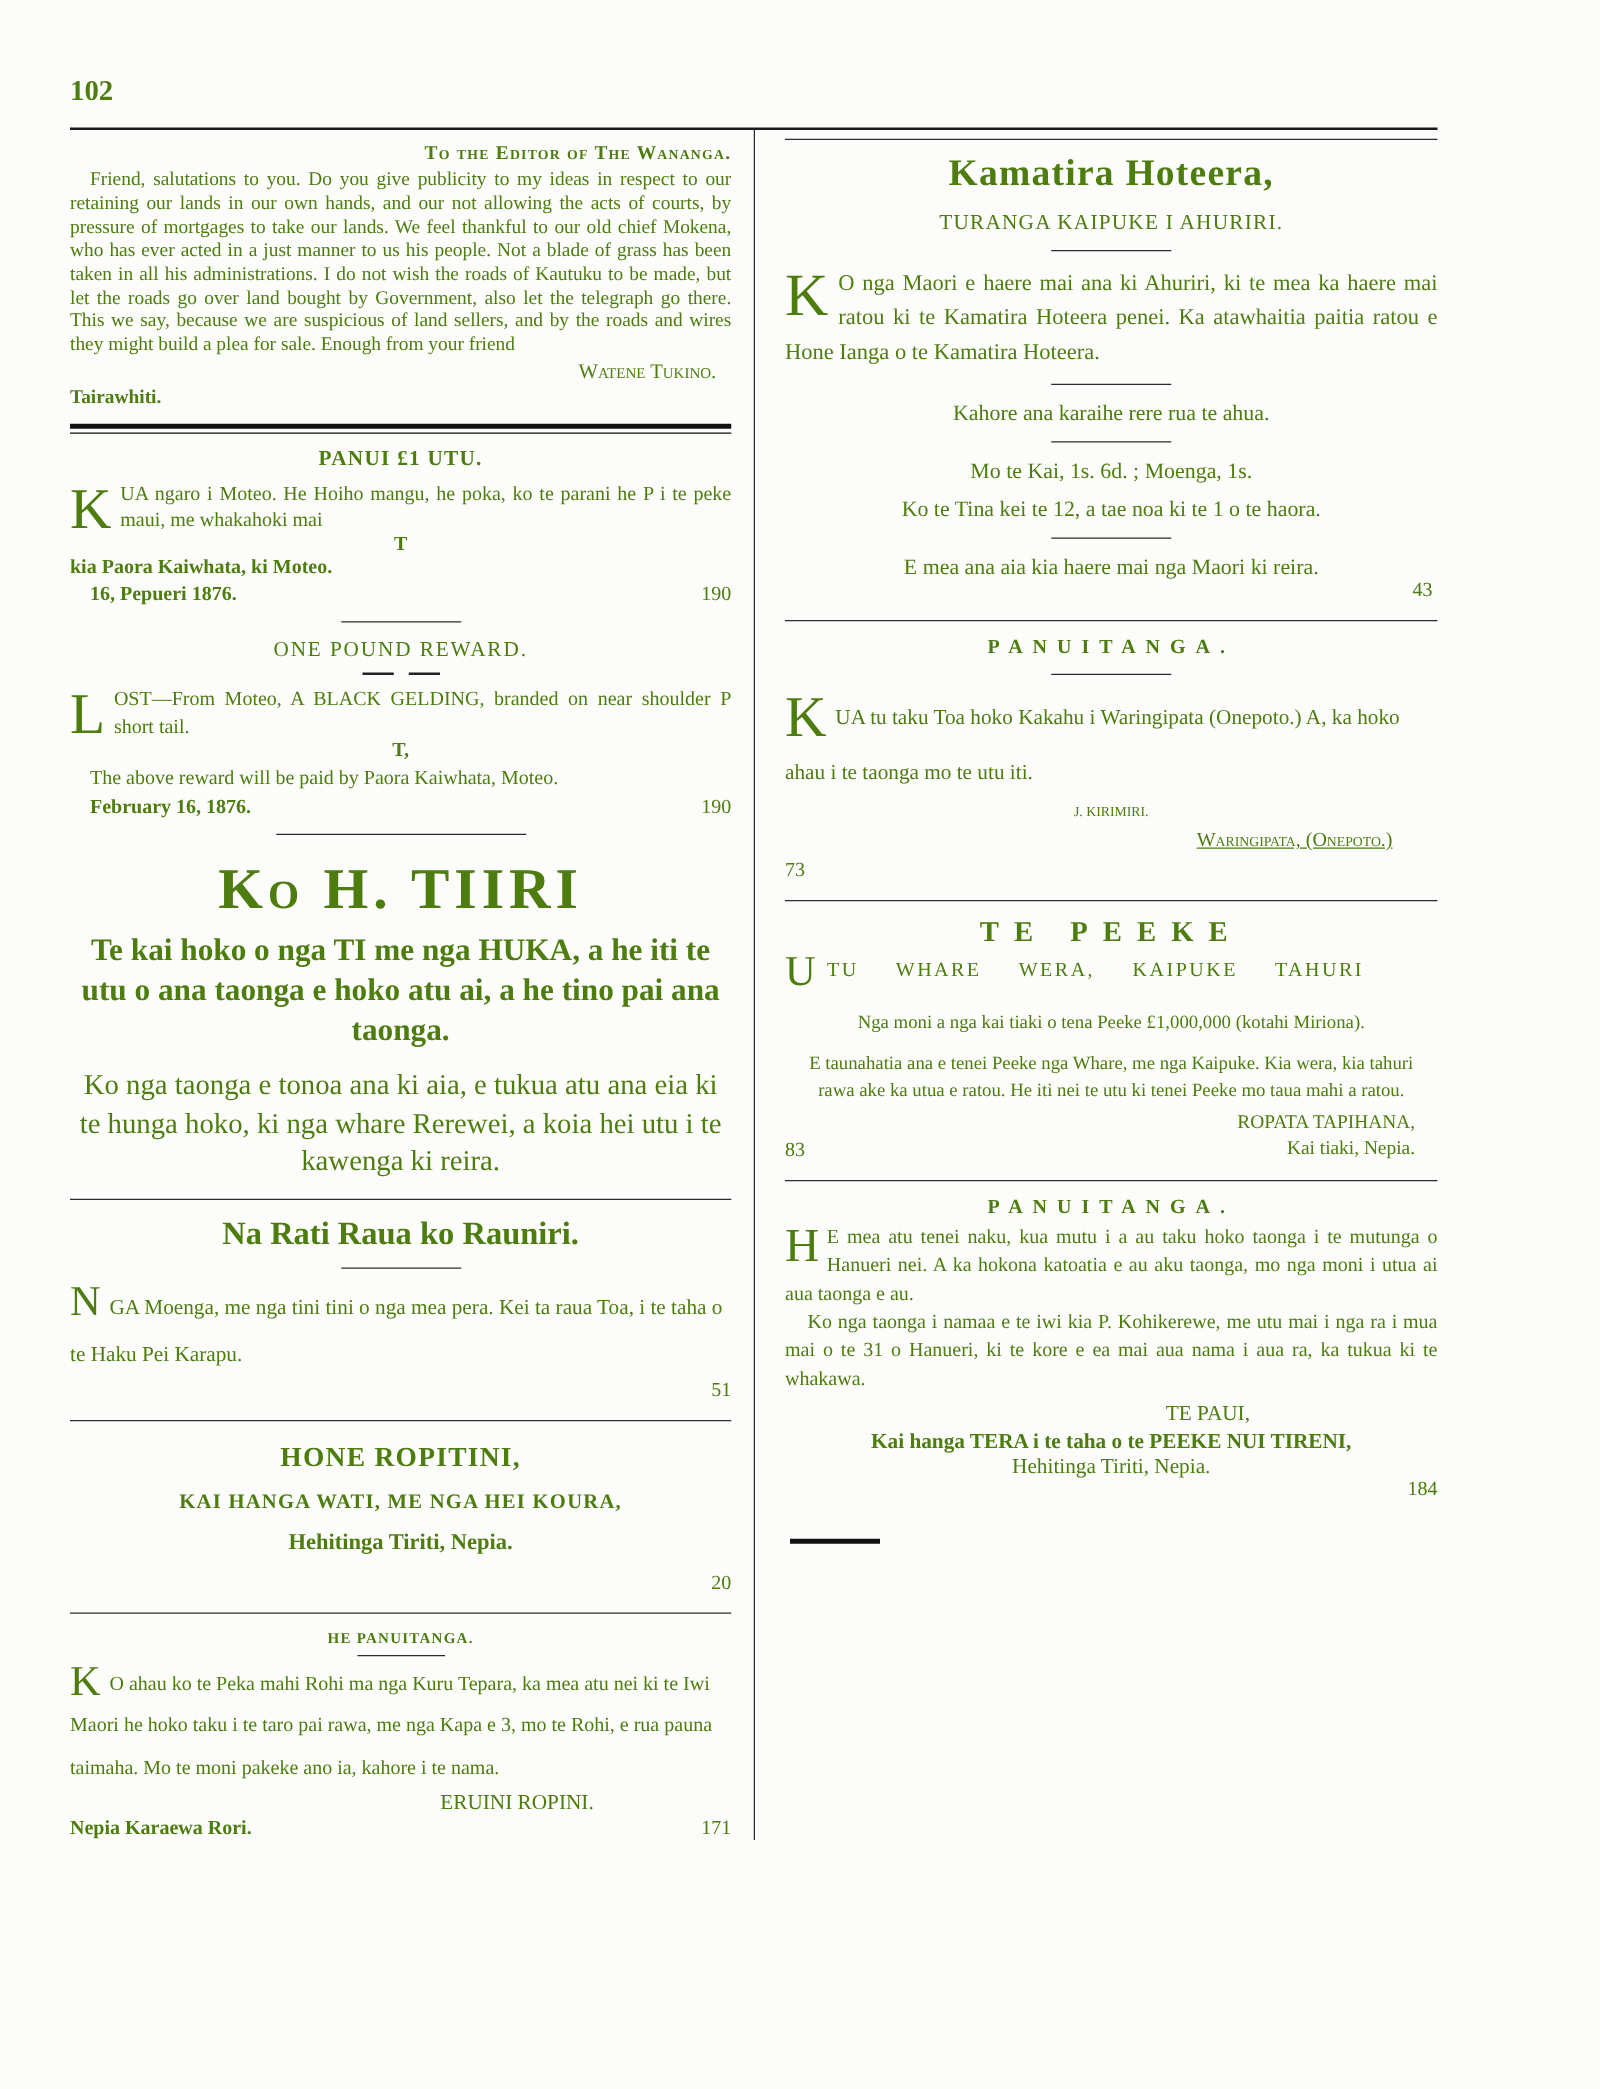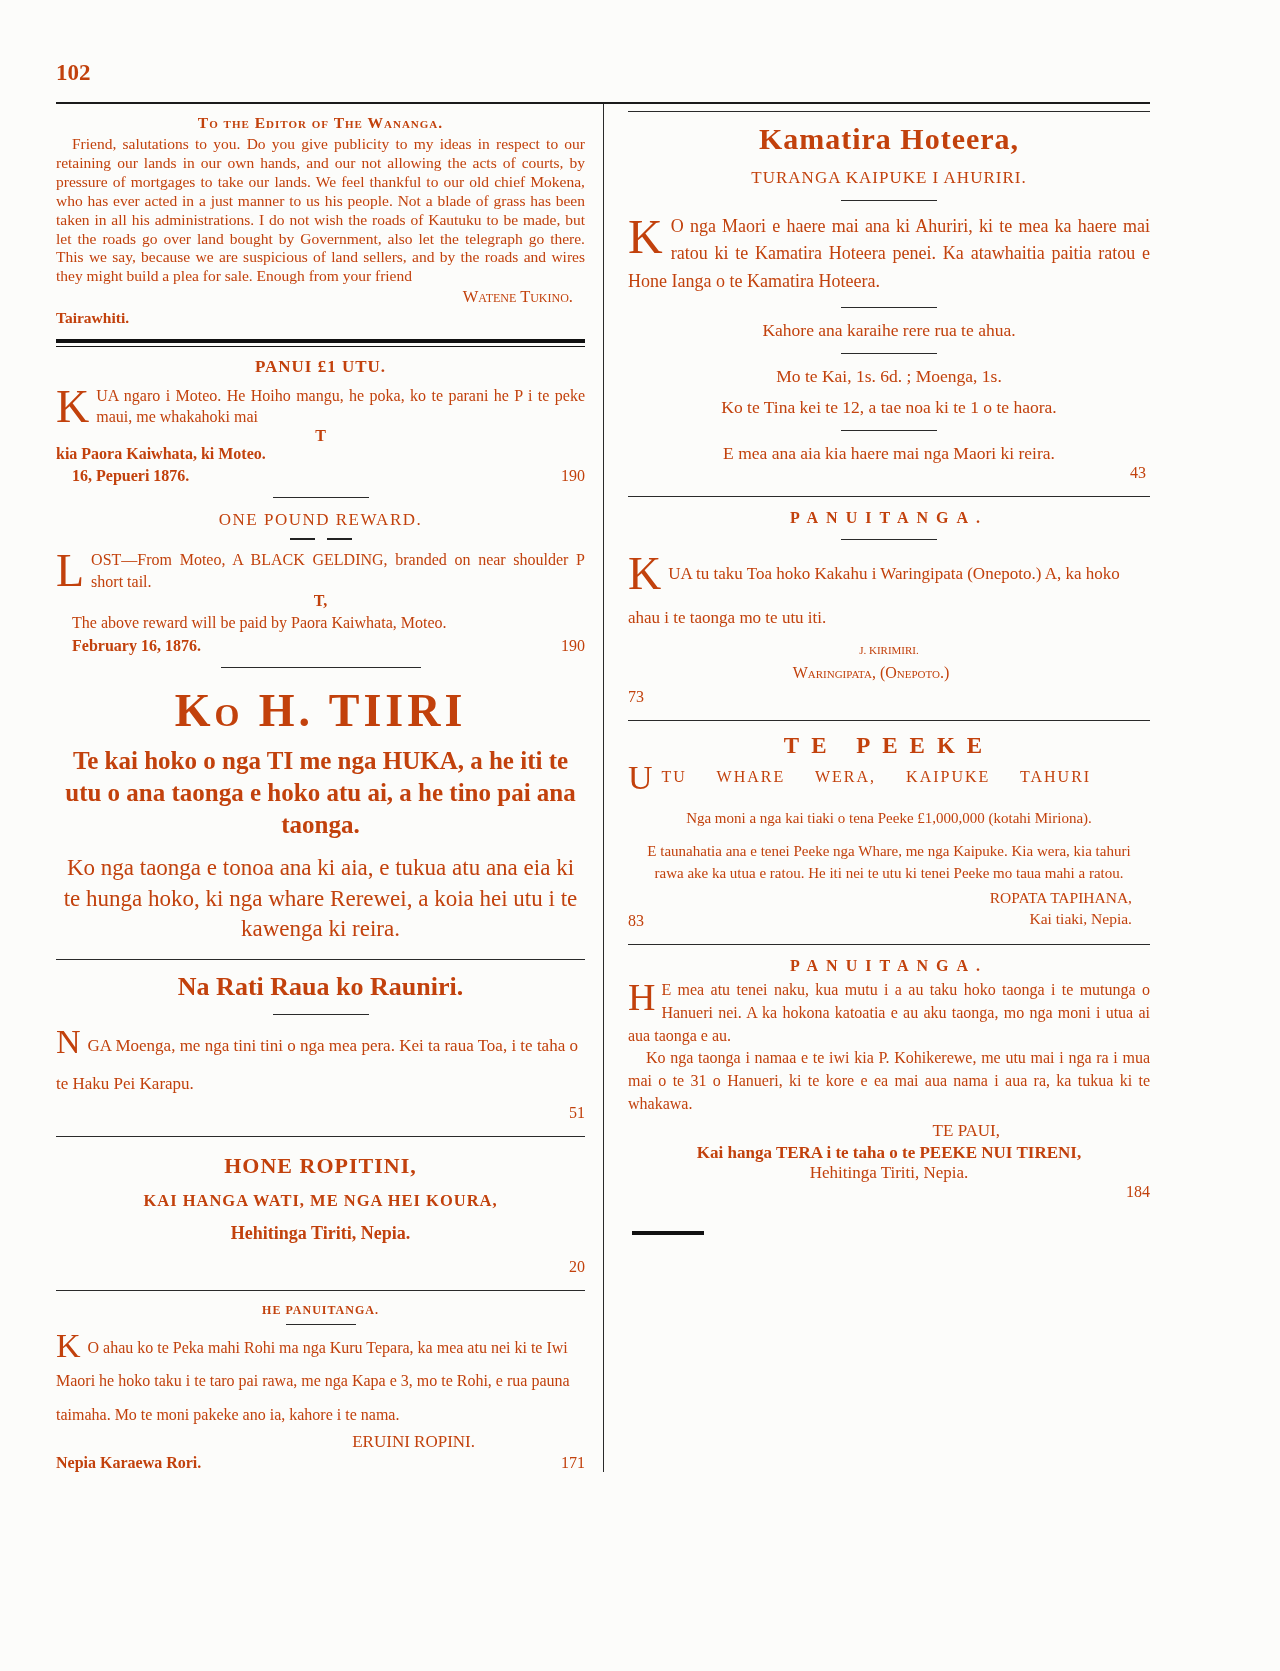--- a/index.html
+++ b/index.html
@@ -1,19 +1,19 @@
 <!DOCTYPE html>
 <html><head>
 <meta charset="utf-8">
 <style>
   * { margin:0; padding:0; box-sizing:border-box; }
   html,body { background:#e9e7e1; }
   .page {
     width:1280px; height:1671px; margin:0 auto; overflow:hidden;
-    background:#fcfcfa; color:#c2410c;
+    background:#fcfcfa; color:#4d7c0f;
     font-family:"Liberation Serif","DejaVu Serif",serif;
     padding:56px 130px 0 56px; position:relative;
   }
   
   .masthead { position:relative; height:42px; }
   .pagenum { position:absolute; left:0; top:4px; font-size:23px; font-weight:bold; }
   .mast-title { text-align:center; font-size:28px; font-weight:bold; letter-spacing:4px; }
   .head-rule { border-top:2px solid #1b1b1b; margin-top:4px; }
 
   
@@ -31,21 +31,21 @@
   .dash-pair::before,.dash-pair::after { content:""; position:absolute; top:0; width:25px; height:2px; background:#222; }
   .dash-pair::before { left:0; } .dash-pair::after { right:0; }
   .dbl-rule { border-top:4px solid #111; border-bottom:1.5px solid #111; height:8px; margin:12px 0 6px; }
   .dropcap { float:left; font-size:46px; line-height:38px; padding:3px 7px 0 0; }
   .dropcap.sm { font-size:34px; line-height:30px; padding-top:0; }
   .row { display:flex; justify-content:space-between; font-size:16px; margin-top:4px; }
   .justify { text-align:justify; }
   .ref-right { text-align:right; font-size:16px; }
 
   
-  .sc-head { text-align:center; font-variant:small-caps; font-weight:bold; font-size:15.5px; letter-spacing:1px; margin:2px 0 3px; }
+  .sc-head { text-align:right; font-variant:small-caps; font-weight:bold; font-size:15.5px; letter-spacing:1px; margin:2px 0 3px; }
   .editor-body { font-size:15.5px; line-height:1.22; text-indent:16px; }
   .sig-row { text-align:right; padding-right:12px; font-variant:small-caps; font-size:16.5px; margin-top:1px; }
   .byline { font-size:15.5px; font-weight:bold; margin-top:2px; }
 
   .ad-head { text-align:center; font-weight:bold; font-size:17px; letter-spacing:1px; margin:10px 0 8px; }
   .ad-head.light { font-weight:normal; letter-spacing:1.5px; }
   .ad-body { font-size:16px; line-height:1.32; }
   .brand-line { text-align:center; font-weight:bold; font-size:16px; clear:left; }
   .bold-line { font-weight:bold; font-size:16px; }
   .date-b { font-weight:bold; padding-left:16px; }
@@ -71,21 +71,21 @@
   .hot-title { text-align:center; font-size:30px; font-weight:bold; letter-spacing:1px; margin:8px 0 12px; }
   .hot-sub { text-align:center; font-size:17px; letter-spacing:1px; margin-bottom:4px; }
   .hot-body { font-size:18px; line-height:1.52; text-align:justify; }
   .hot-drop { float:left; font-size:48px; line-height:42px; padding:3px 8px 0 0; }
   .center-line { text-align:center; font-size:17.5px; }
   .hot-ref { text-align:right; font-size:16px; padding-right:4px; }
 
   .pan-head { text-align:center; font-size:16px; letter-spacing:8px; margin:8px 0 4px; }
   .pan1-body { font-size:17px; line-height:2.6; }
   .kirimiri { text-align:center; font-size:11px; margin:4px 0 8px; }
-  .place { text-align:center; padding-right:36px; font-variant:small-caps; font-size:16px; }
+  .place { text-align:right; padding-right:36px; font-variant:small-caps; font-size:16px;text-decoration:underline; }
   .ref-left { font-size:16px; margin-top:6px; }
 
   .peeke-title { text-align:center; font-size:23px; letter-spacing:12px; margin:6px 0 4px; }
   .peeke-sub { font-size:16px; letter-spacing:2px; word-spacing:24px; line-height:1.8; }
   .peeke-sub2 { text-align:center; font-size:16px; letter-spacing:3px; word-spacing:14px; margin:6px 0 14px; clear:left; }
   .peeke-cap { text-align:center; font-size:15px; line-height:1.4; margin:16px 30px 12px; }
   .peeke-body { text-align:center; font-size:15px; line-height:1.45; margin:0 8px; }
   .tapihana-row { display:flex; justify-content:space-between; align-items:flex-end; margin-top:2px; }
   .tapihana-block { text-align:right; font-size:15.5px; line-height:1.4; padding-right:18px; }
 

